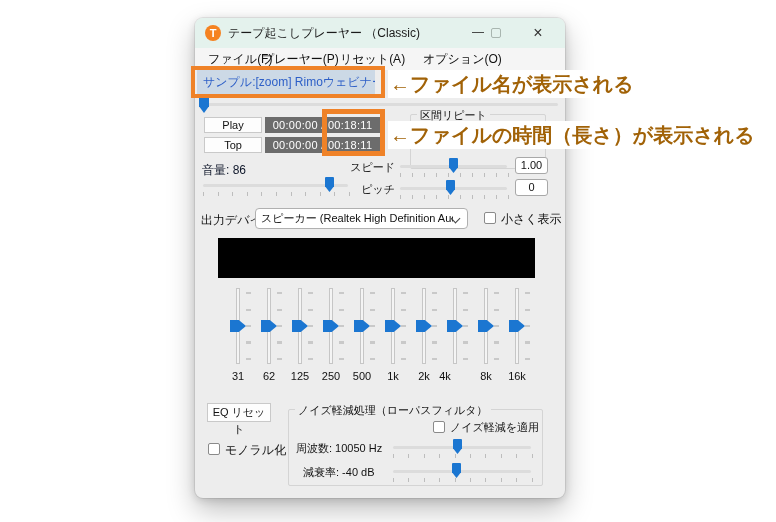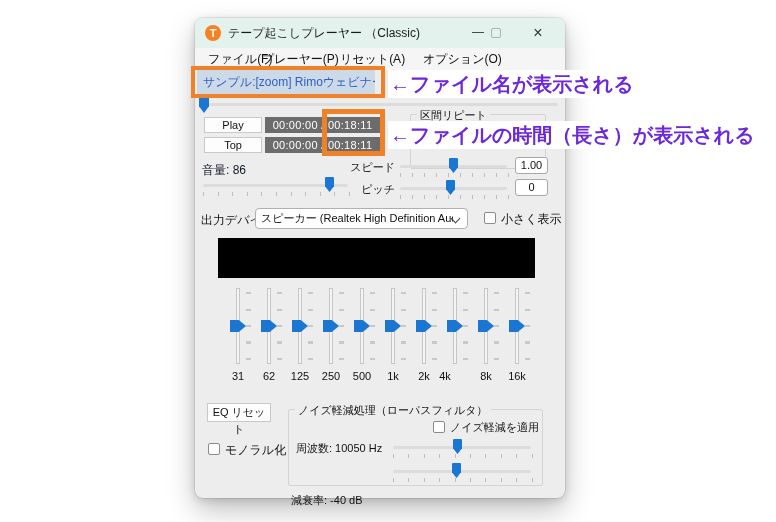--- a/index.html
+++ b/index.html
@@ -79,21 +79,21 @@
   .eq-label { position:absolute; top:352px; width:30px; font-size:11px; color:#111; text-align:center; }
 
   .btn-eqreset { left:12px; top:385px; width:64px; height:19px; line-height:17px; }
 
   .noise-box { left:93px; top:391px; width:255px; height:77px; }
   .noise-inner-label { position:absolute; font-size:11px; color:#111; white-space:nowrap; }
 
   
   .hl-rect { position:absolute; border:4px solid #ef8228; z-index:5; }
   .hl-rect2 { border-width:5px; }
-  .annotation { position:absolute; z-index:6; background:#fff; color:#6d28d9; font-weight:bold;
+  .annotation { position:absolute; z-index:6; background:#fff; color:#a16207; font-weight:bold;
     font-size:20px; line-height:26px; padding:1px 5px 1px 2px; white-space:nowrap; }
 </style>
 </head>
 <body>
 
 <div class="canvas">
 
   <div class="window">
 
     <div class="titlebar">
@@ -202,21 +202,21 @@
     <div class="groupbox noise-box">
       <div class="groupbox-label">ノイズ軽減処理（ローパスフィルタ）</div>
       <div class="checkbox" style="left:144px; top:11px;"></div>
       <div class="noise-inner-label" style="left:161px; top:10px;">ノイズ軽減を適用</div>
 
       <div class="noise-inner-label" style="left:7px; top:31px;">周波数: 10050 Hz</div>
       <div class="h-track" style="left:104px; top:36px; width:138px;"></div>
       <div class="thumb-down h-thumb" style="left:164px; top:29px;"></div>
       <div class="ticks-h" style="left:104px; top:44px; width:140px; background:repeating-linear-gradient(to right,#bdbdbd 0 1px,transparent 1px 15.4px);"></div>
 
-      <div class="noise-inner-label" style="left:2px; top:55px;margin-top:28px;">減衰率: -40 dB</div>
+      <div class="noise-inner-label" style="left:14px; top:55px;">減衰率: -40 dB</div>
       <div class="h-track" style="left:104px; top:60px; width:138px;"></div>
       <div class="thumb-down h-thumb" style="left:163px; top:53px;"></div>
       <div class="ticks-h" style="left:104px; top:68px; width:140px; background:repeating-linear-gradient(to right,#bdbdbd 0 1px,transparent 1px 15.4px);"></div>
     </div>
 
   </div>
 
   <div class="hl-rect" style="left:191px; top:66px; width:194px; height:32px;"></div>
   <div class="annotation" style="left:388px; top:70px;">←ファイル名が表示される</div>
 

